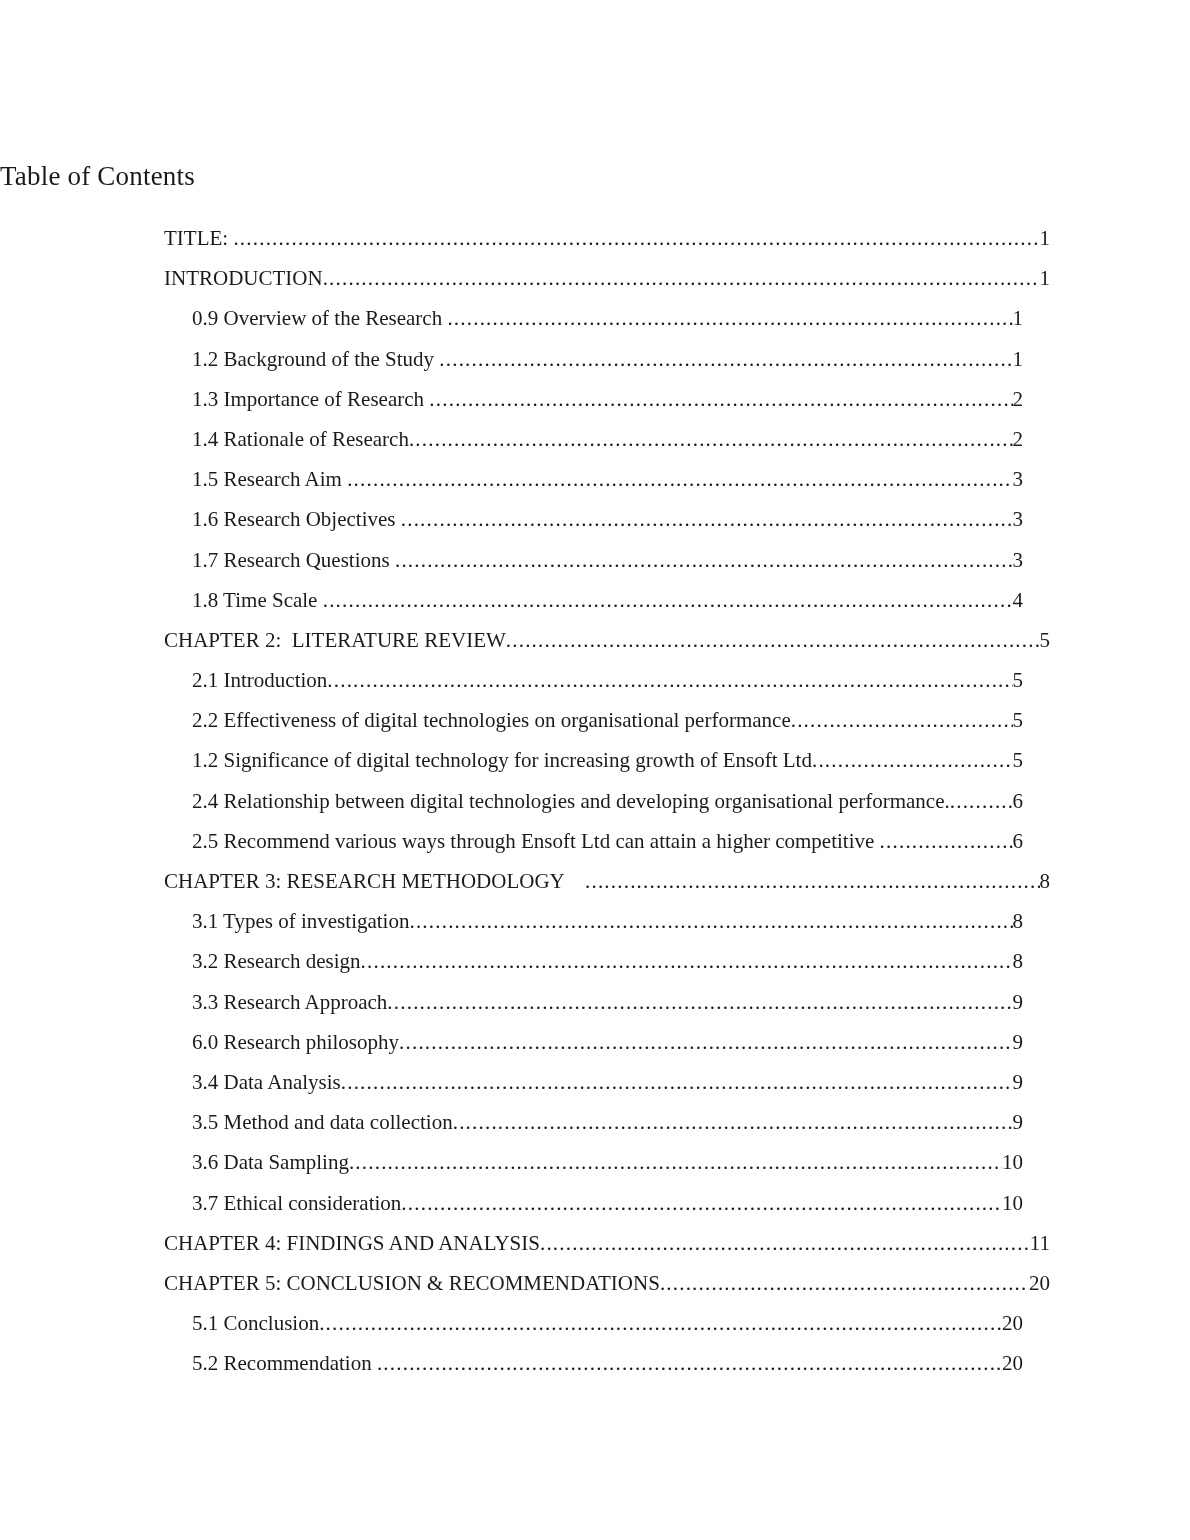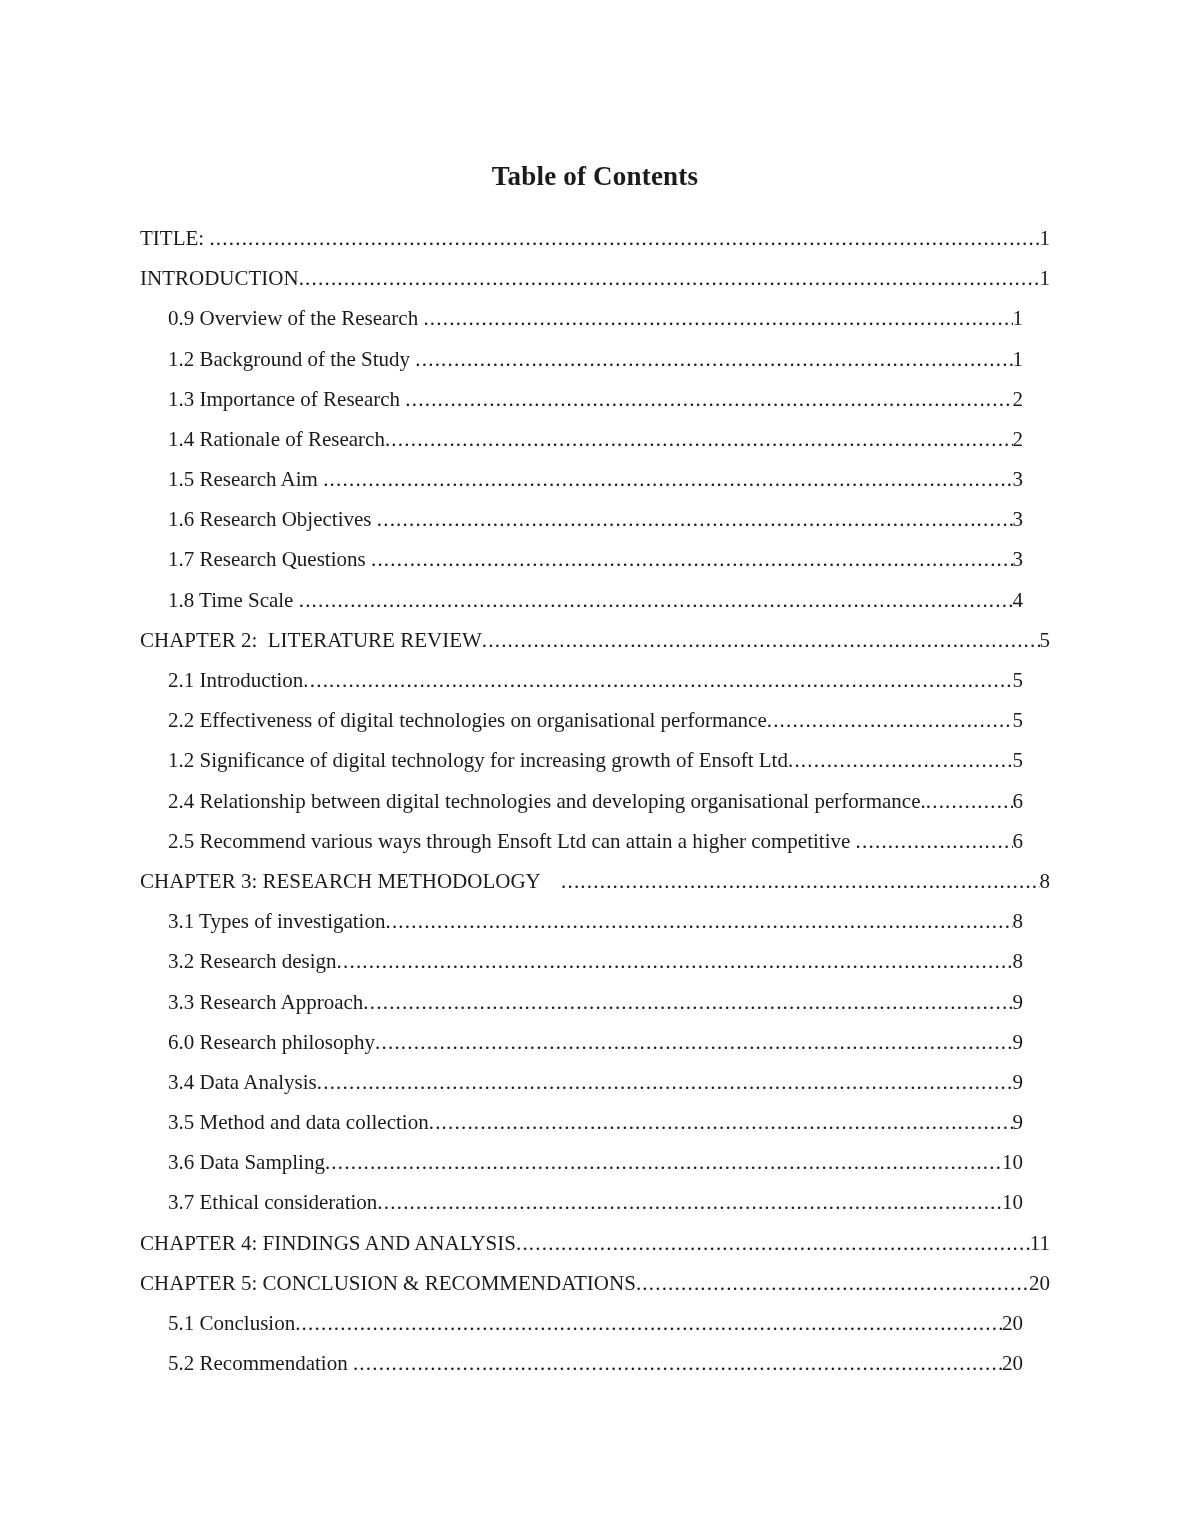--- a/index.html
+++ b/index.html
@@ -15,38 +15,38 @@
   .page {
     position: absolute;
     inset: 0;
     background: #ffffff;
   }
   .doc-title {
     position: absolute;
     top: 161px;
     left: 0;
     width: 1190px;
-    text-align: center;
     font-size: 27px;
     line-height: 31px;
-    font-weight: 700;
+    font-weight: 400;
     letter-spacing: 0.2px;
   }
   .toc {
     position: absolute;
     top: 218px;
     left: 140px;
     width: 910px;
     font-size: 21px;
   }
   .toc-row {
     display: flex;
-    align-items: flex-end;
+    align-items: flex-start;
     height: 40.2px;
     line-height: 40.2px;
+    margin-left: 24px;
   }
   .toc-row.sub {
     padding-left: 28px;
     padding-right: 27px;
   }
   .toc-label {
     flex: 0 0 auto;
     white-space: pre;
   }
   .dots {

